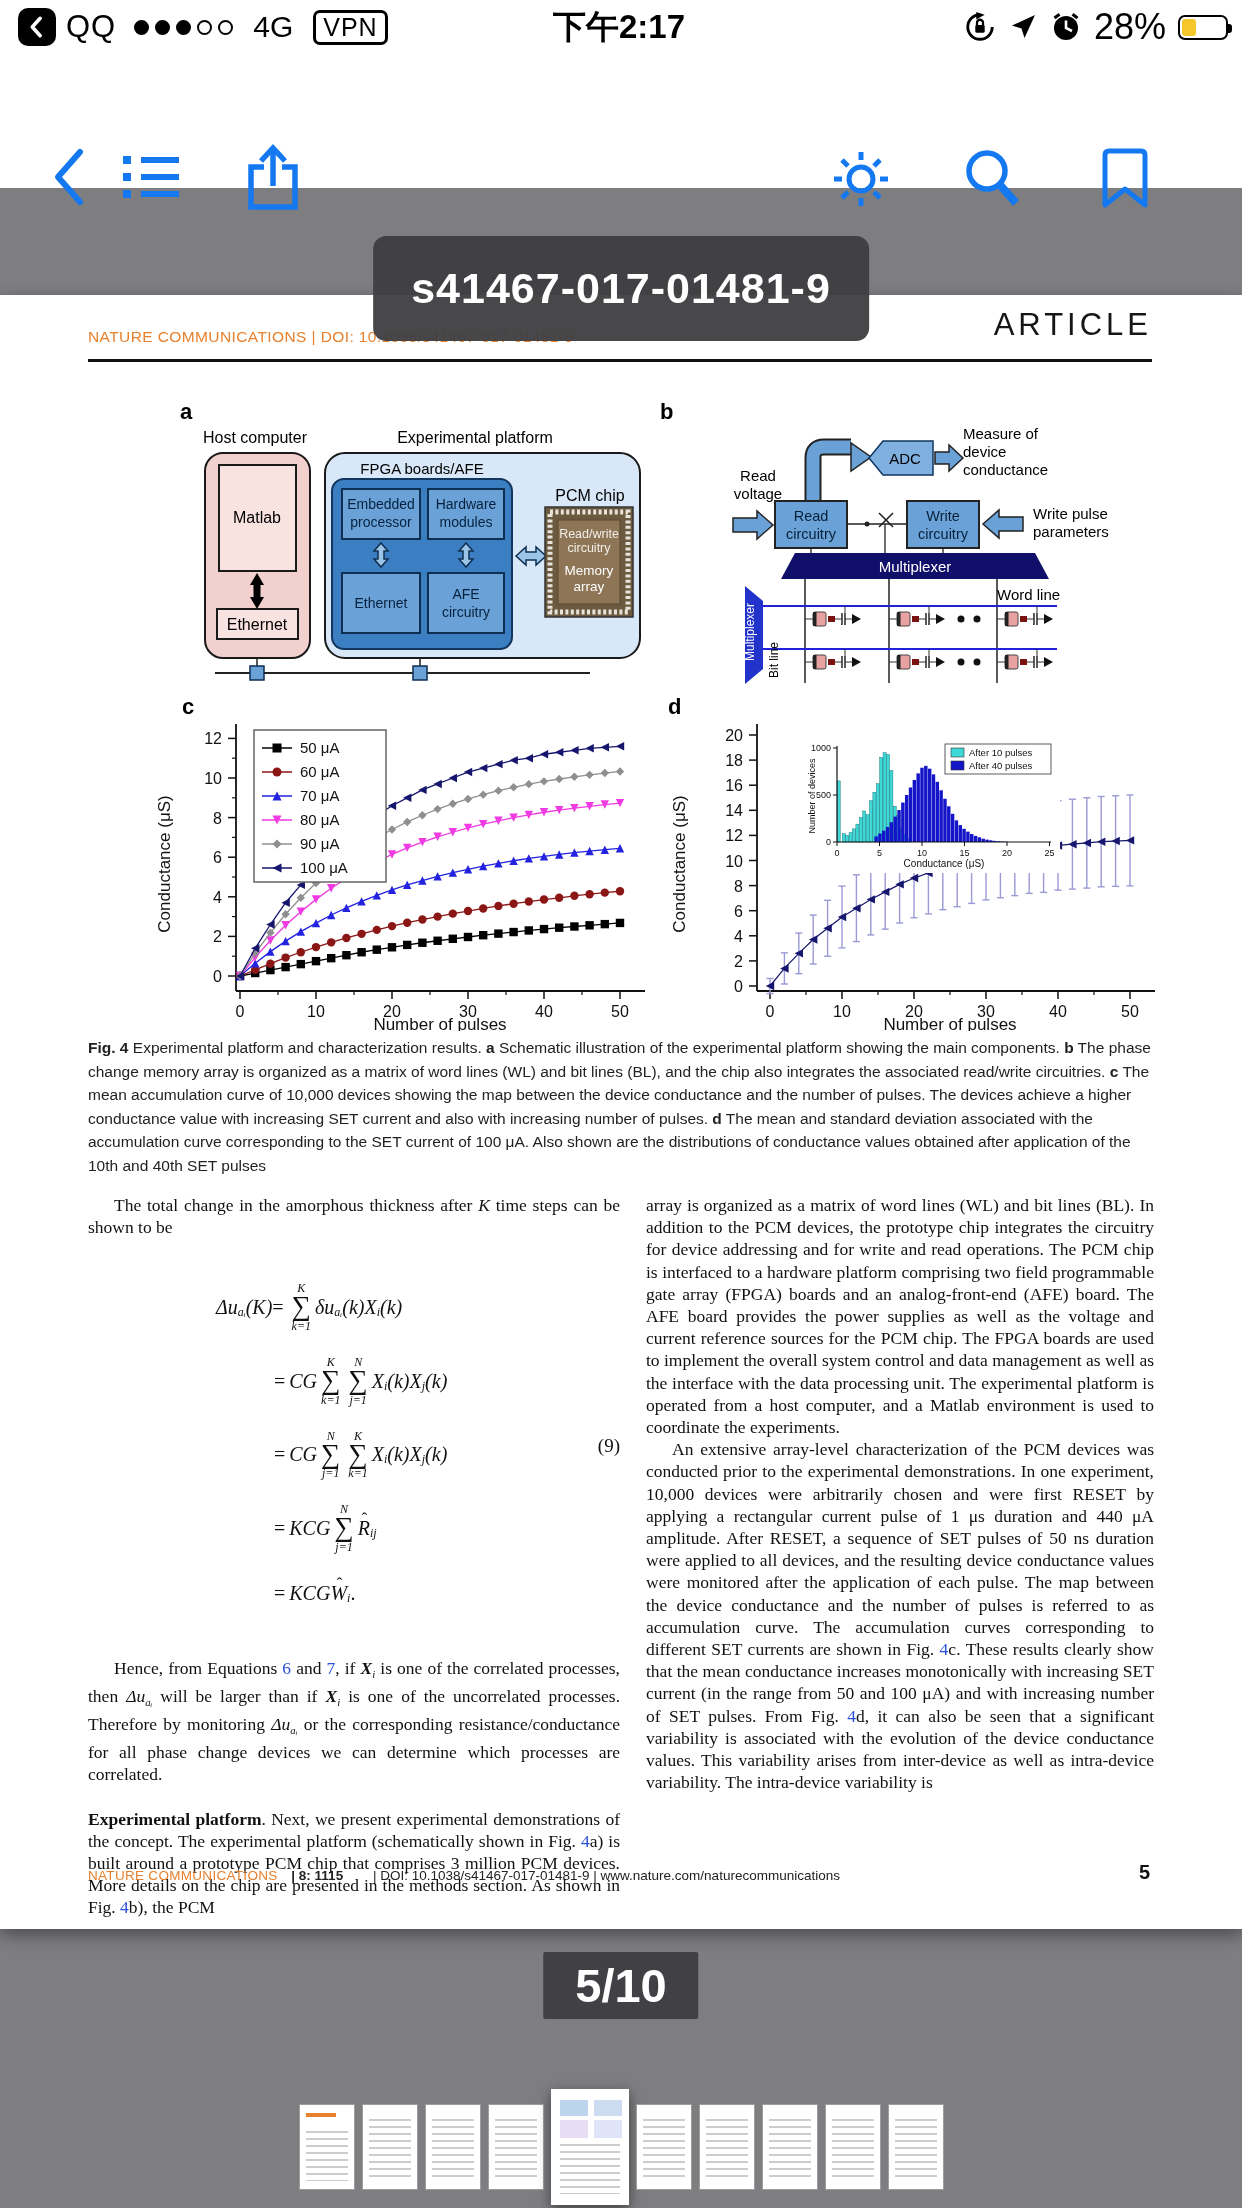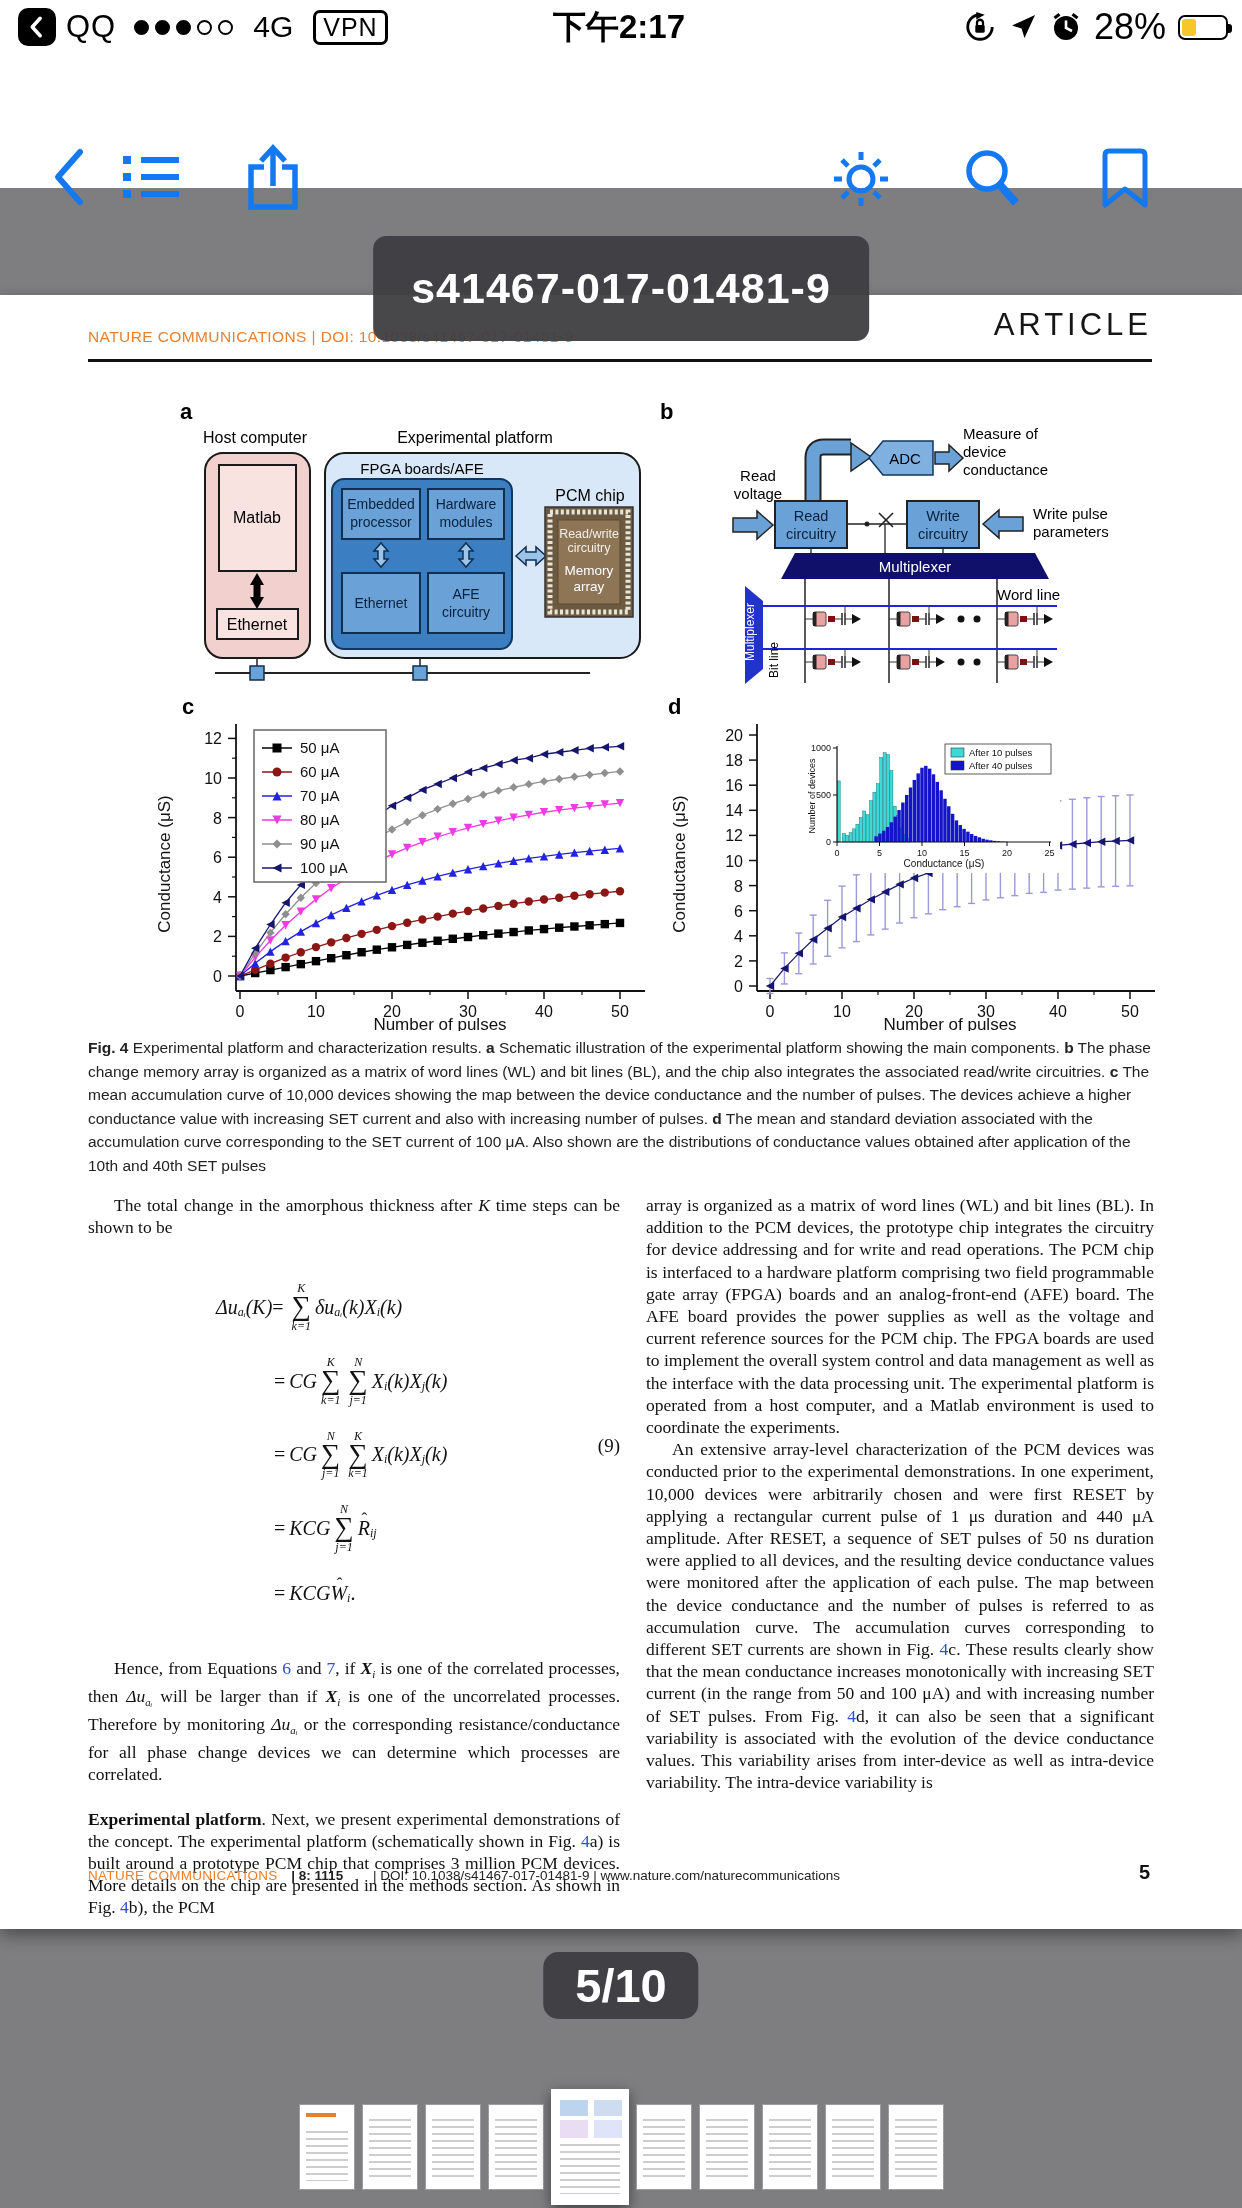--- a/index.html
+++ b/index.html
@@ -22,21 +22,21 @@
   .battery{position:relative;width:50px;height:25px;border:2px solid #000;border-radius:7px;box-sizing:border-box;}
   .battery .fill{position:absolute;left:2px;top:2px;bottom:2px;width:30%;background:#f6c72a;border-radius:3px;}
   .battery .cap{position:absolute;right:-6px;top:7px;width:4px;height:9px;background:#000;border-radius:0 3px 3px 0;}
   .toolbar{position:absolute;left:0;top:54px;width:1242px;height:134px;background:#fff;}
   .tbi{position:absolute;top:88px;width:70px;height:70px;cursor:pointer;}
   
   .title-pill{position:absolute;top:236px;left:50%;transform:translateX(-50%);
      background:rgba(62,62,65,0.95);border-radius:13px;padding:28px 38px;
      color:#fff;font-size:43px;font-weight:600;letter-spacing:1px;white-space:nowrap;z-index:30;}
   .page-pill{position:absolute;top:1952px;left:50%;transform:translateX(-50%);
-     background:rgba(62,62,65,0.95);border-radius:15px;padding:6px 32px;
+     background:rgba(62,62,65,0.95);border-radius:2px;padding:6px 32px;
      color:#fff;font-size:47px;font-weight:700;z-index:30;}
   
   .page{position:absolute;left:0;top:295px;width:1242px;height:1634px;background:#fff;
         box-shadow:0 6px 16px rgba(0,0,0,0.4);}
   .hdr-left{position:absolute;left:88px;top:33px;font-size:15.5px;color:#e8812d;letter-spacing:0.4px;}
   .hdr-right{position:absolute;right:90px;top:12px;font-size:31px;color:#161616;letter-spacing:4px;}
   .hdr-rule{position:absolute;left:88px;right:90px;top:64px;height:3px;background:#111;}
   .panel-letter{position:absolute;font-size:22px;font-weight:700;color:#000;}
   .figsvg{position:absolute;}
   

